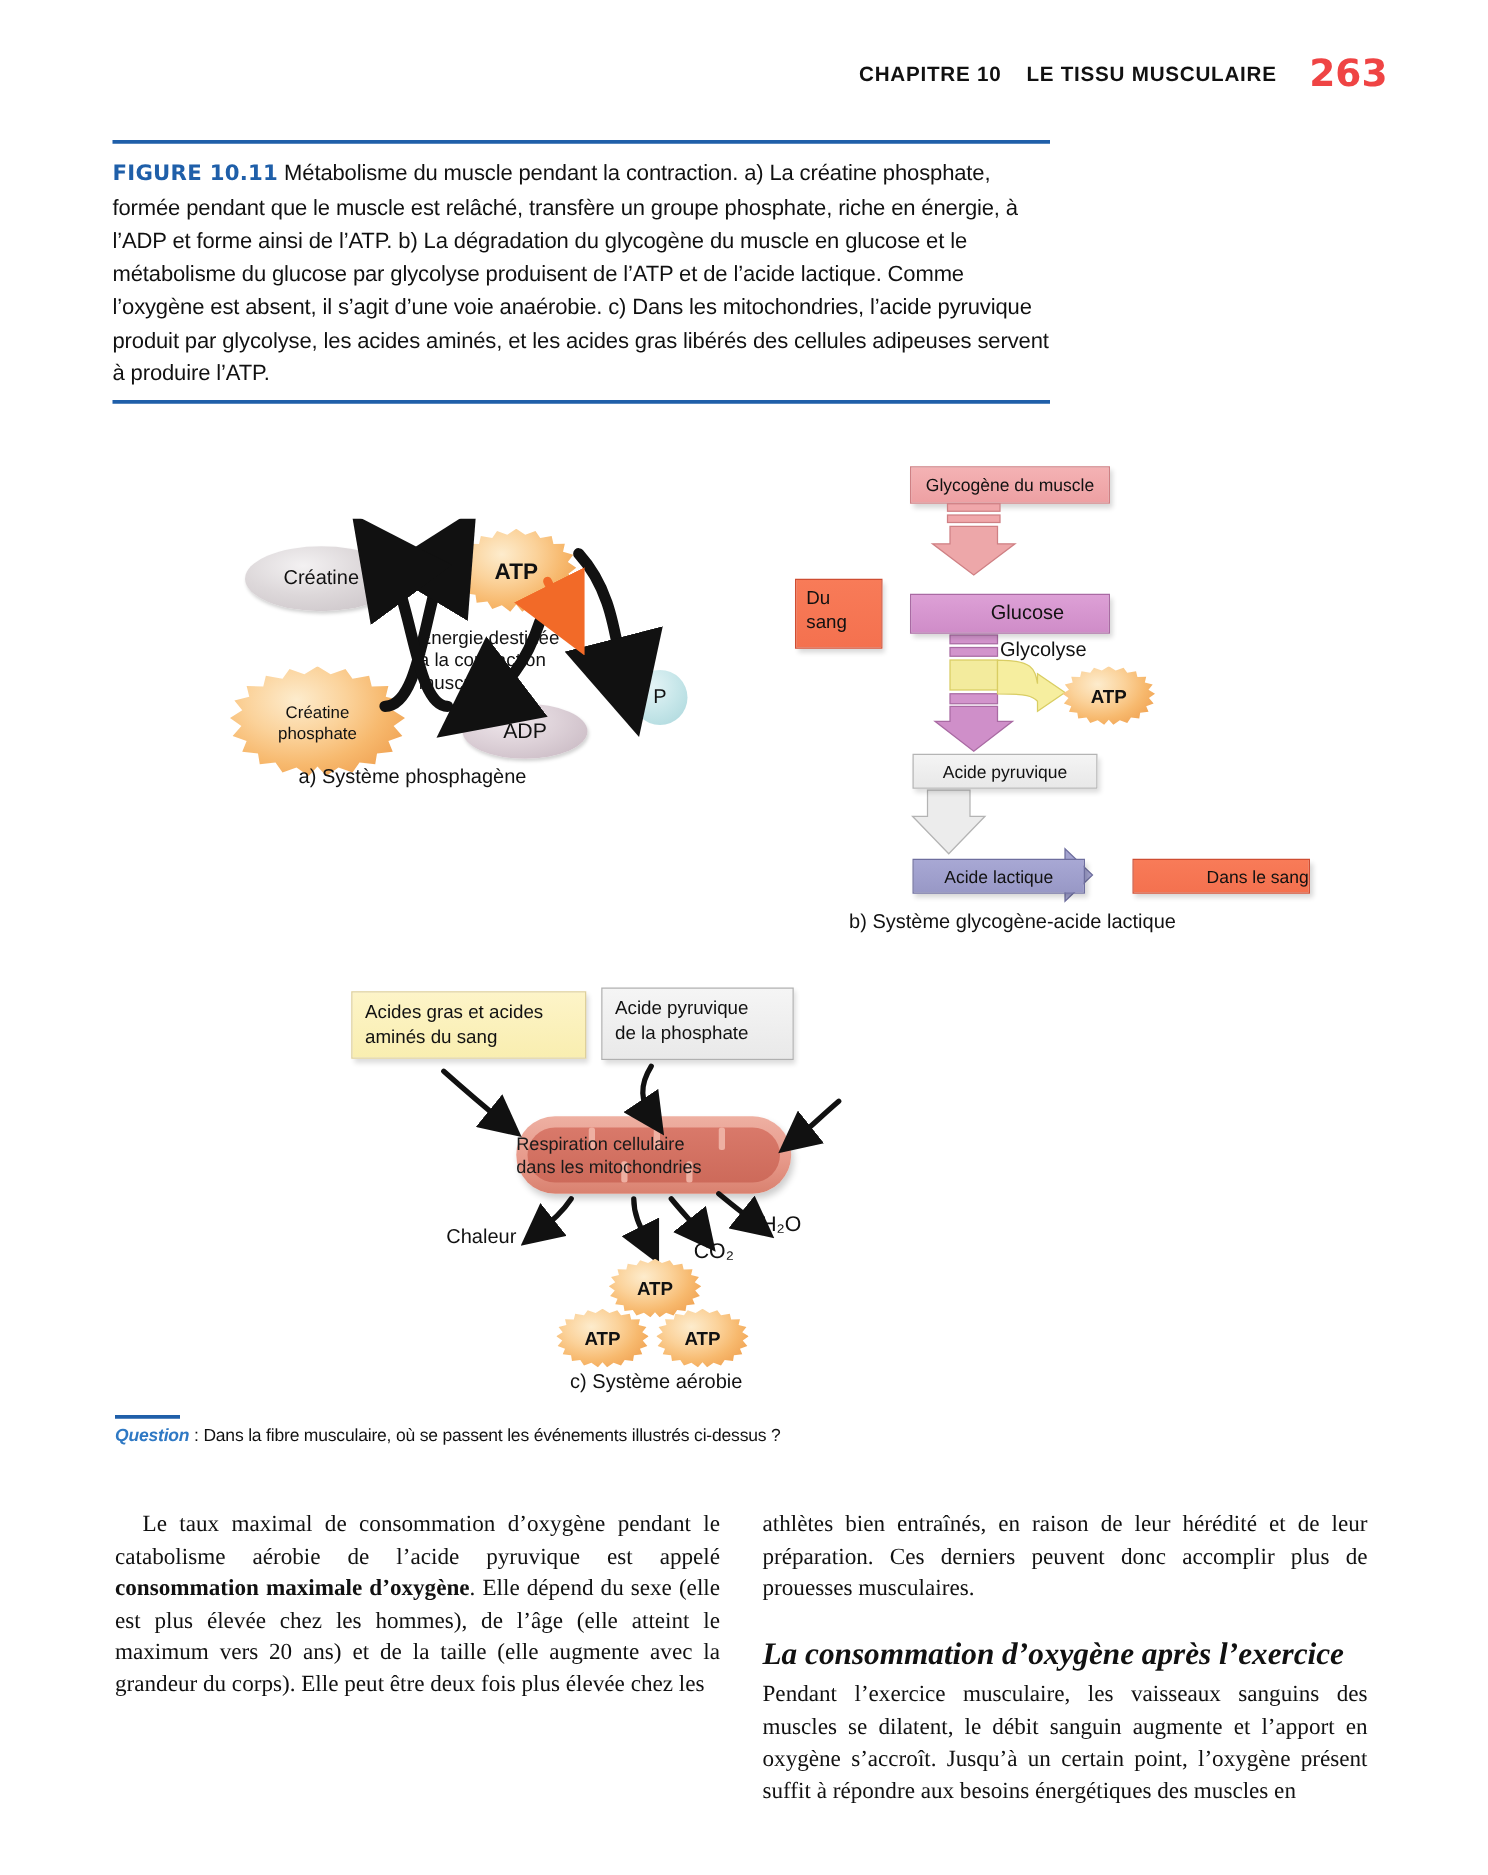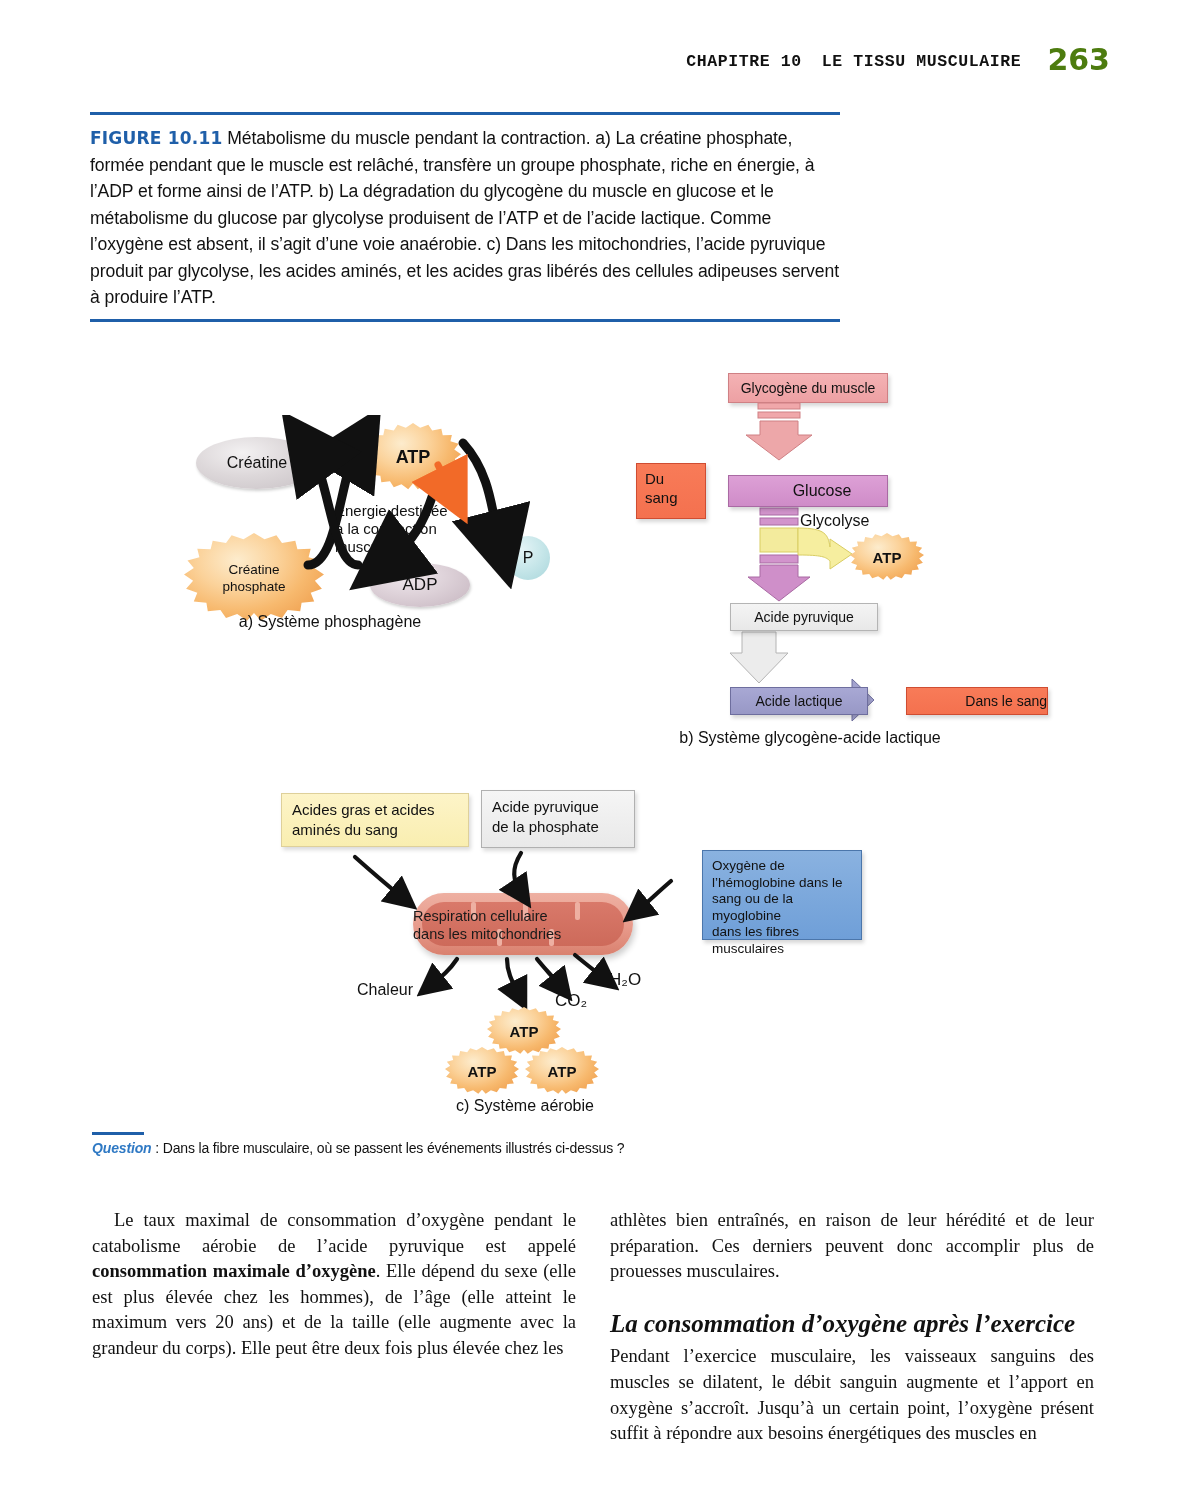--- a/index.html
+++ b/index.html
@@ -10,28 +10,28 @@
     color:#111;
     position:relative;
     overflow:hidden;
   }
   
   .runhead{
     position:absolute; top:38px; left:0; width:1110px;
     display:flex; justify-content:flex-end; align-items:baseline;
   }
   .runhead .chap{
-    font-family:Liberation Mono, monospace;
+    font-family:Liberation Sans, sans-serif;
     font-weight:bold; font-size:16.5px; letter-spacing:.6px;
     color:#111;
   }
   .runhead .sep{display:inline-block;width:20px;}
   .runhead .pageno{
     font-family:"DejaVu Sans", sans-serif;
-    font-weight:bold; font-size:30px; margin-left:26px; color:#4d7c0f;
+    font-weight:bold; font-size:30px; margin-left:26px; color:#ef4444;
     position:relative; top:4px;
   }
 
   
   .fig-block{
     position:absolute; left:90px; top:112px; width:750px;
     border-top:3px solid #1f5fa9;
     border-bottom:3px solid #1f5fa9;
     padding:10px 0 8px 0;
   }
@@ -298,31 +298,20 @@
 
   <div class="box" style="left:208px;top:5px;width:154px;height:58px;padding:6px 0 0 10px;align-items:flex-start;
               background:linear-gradient(180deg,#f5f5f5 0%,#e9e9e9 100%);
               border:1px solid #b0b0b0;box-shadow:2px 3px 4px rgba(0,0,0,.14);font-size:15px;line-height:20px;">
     <div>
       <div>Acide pyruvique</div>
       <div>de la phosphate</div>
     </div>
   </div>
 
-  <div class="box" style="left:429px;top:65px;width:160px;height:90px;padding:7px 0 0 9px;align-items:flex-start;
-              background:linear-gradient(180deg,#8ab2e0 0%,#6f9fd8 100%);
-              border:1px solid #4b76ab;box-shadow:2px 3px 4px rgba(0,0,0,.16);font-size:13.5px;line-height:16.5px;">
-    <div>
-      <div>Oxygène de</div>
-      <div>l’hémoglobine dans le</div>
-      <div>sang ou de la myoglobine</div>
-      <div>dans les fibres</div>
-      <div>musculaires</div>
-    </div>
-  </div>
 
   <div style="position:absolute;left:168px;top:108px;width:220px;height:62px;border-radius:34px;
               background:linear-gradient(180deg,#eeb0a2 0%,#e79a8b 55%,#d9816f 100%);
               box-shadow:2px 4px 6px rgba(0,0,0,.2);">
     <div style="position:absolute;left:9px;top:9px;right:9px;bottom:9px;border-radius:26px;
                 background:linear-gradient(180deg,#d9796a 0%,#cd6a5a 100%);
                 display:flex;align-items:center;justify-content:center;"></div>
 
     <div style="position:absolute;left:58px;top:9px;width:5px;height:18px;background:#eeb0a2;border-radius:2px;"></div>
     <div style="position:absolute;left:110px;top:9px;width:5px;height:18px;background:#eeb0a2;border-radius:2px;"></div>

